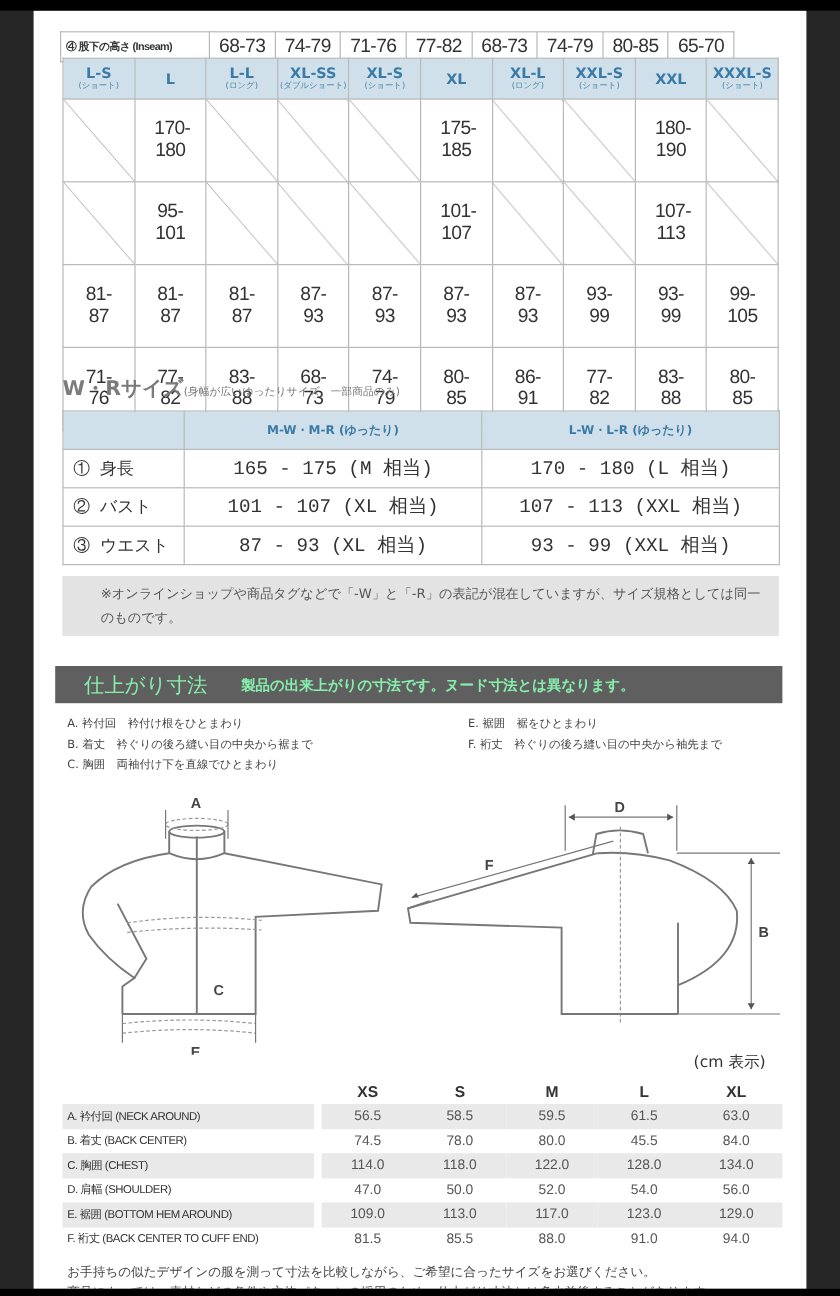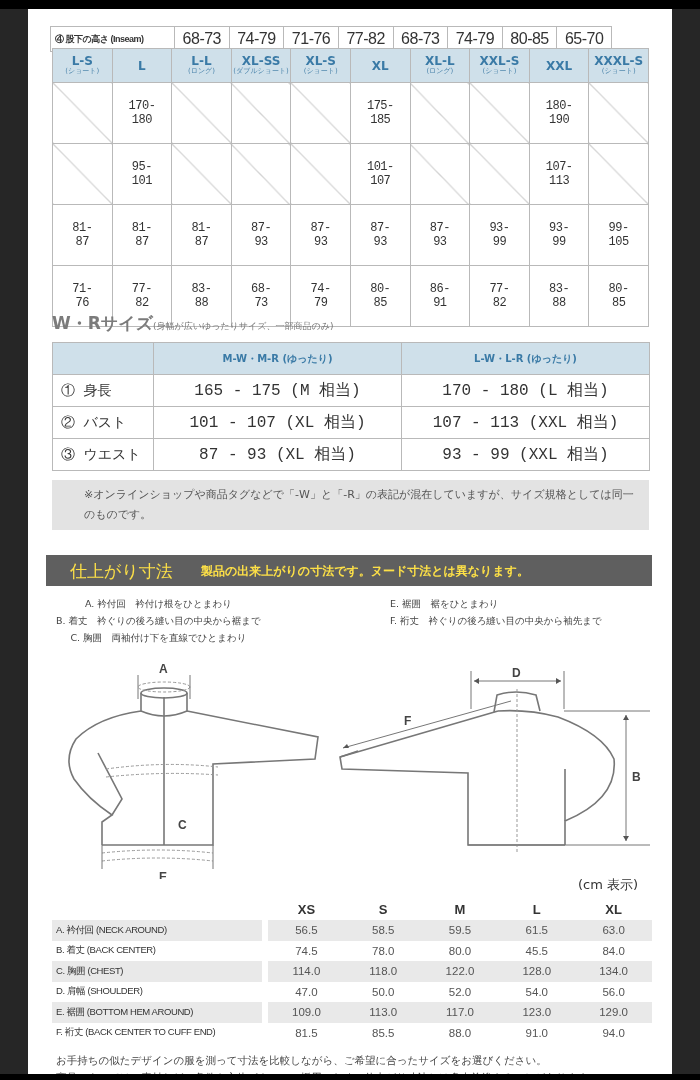--- a/index.html
+++ b/index.html
@@ -16,41 +16,41 @@
 
   
   .inseam { position: absolute; left: 22px; top: 17px; width: 562px; }
   .inseam td { height: 25px; font-size: 16px; color: #333; font-family: "Liberation Sans Narrow","Liberation Sans", sans-serif; letter-spacing: -0.5px; }
   .inseam td.lbl { font-size: 9px; width: 124px; text-align: left; padding-left: 4px; font-weight: bold; }
 
   
   .sizes { position: absolute; left: 24px; top: 39px; width: 597px; table-layout: fixed; }
   .sizes th { background: #cfe0ea; color: #3a7aa6; font-weight: bold; height: 34px; font-size: 12px; line-height: 12px; }
   .sizes th .sub { display: block; font-size: 7px; line-height: 9px; color: #4b84ab; font-weight: normal; }
-  .sizes td { height: 32px; font-size: 12px; color: #333; font-family: Liberation Mono, monospace; letter-spacing: -0.5px; padding: 16px; }
+  .sizes td { height: 32px; font-size: 16px; color: #333; font-family: Liberation Sans, sans-serif; letter-spacing: -0.5px; padding: 16px; }
   .sizes td.sl { background-image: linear-gradient(to top right, transparent calc(50% - 0.6px), #a8a8a8 50%, transparent calc(50% + 0.6px)); }
 
   .note { position: absolute; background: #e3e3e3; color: #555; font-size: 11px; line-height: 21px; padding: 6px 10px; }
   .note1 { left: 24px; top: 204px; width: 597px; height: 82px; }
   .note2 { left: 24px; top: 471px; width: 597px; height: 50px; line-height: 20px; padding-top: 5px; padding-left: 32px; }
 
   .wr-title { position: absolute; left: 24px; top: 303px; font-size: 17px; color: #7b7b7b; font-weight: bold; }
   .wr-title .small { font-size: 9px; font-weight: normal; color: #777; margin-left: 0; }
 
   .wr { position: absolute; left: 24px; top: 333px; width: 597px; table-layout: fixed; }
   .wr th { background: #cfe0ea; color: #3a7aa6; font-size: 10px; height: 32px; font-weight: bold; }
   .wr td { height: 32px; font-size: 16px; font-family: Liberation Mono, monospace; margin-left: 47px; }
   .wr td.rl { text-align: left; padding-left: 8px; font-size: 14px; }
 
-  .sec-bar { position: absolute; left: 18px; top: 546px; width: 606px; height: 31px; background: #5f5f5f; color: #fde047; }
+  .sec-bar { position: absolute; left: 18px; top: 546px; width: 606px; height: 31px; background: #5f5f5f; color: #86efac; }
   .sec-bar .big { position: absolute; left: 24px; top: 5px; font-size: 17px; }
   .sec-bar .desc { position: absolute; left: 155px; top: 8px; font-size: 12px; font-weight: bold; }
 
   .legend { position: absolute; font-size: 9.5px; line-height: 17px; color: #444; }
-  .legend.l { left: 28px; top: 586px; text-align: center; }
+  .legend.l { left: 28px; top: 586px; }
   .legend.r { left: 362px; top: 586px; }
 
   .diagram { position: absolute; left: 0; top: 640px; width: 644px; height: 230px; }
   .cm-note { position: absolute; left: 550px; top: 867px; font-size: 13px; color: #333; }
 
   .meas { position: absolute; left: 24px; top: 889px; width: 600px; table-layout: fixed; }
   .meas th { font-size: 13px; font-weight: bold; height: 22px; color: #333; font-family: "Liberation Sans", sans-serif; }
   .meas td { height: 20.5px; font-size: 11.5px; color: #555; text-align: center; font-family: "Liberation Sans", sans-serif; }
   .meas td.ml { text-align: left; padding-left: 4px; font-size: 9.5px; color: #333; letter-spacing: -0.4px; }
   .meas tr.shade td { background: #e9e9e9; }

